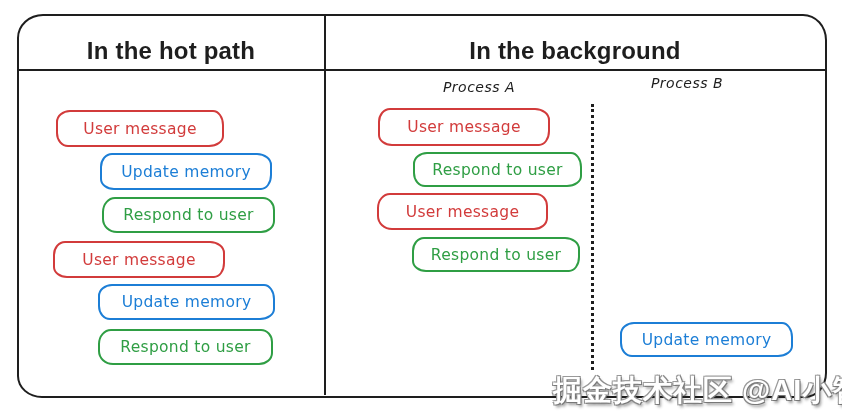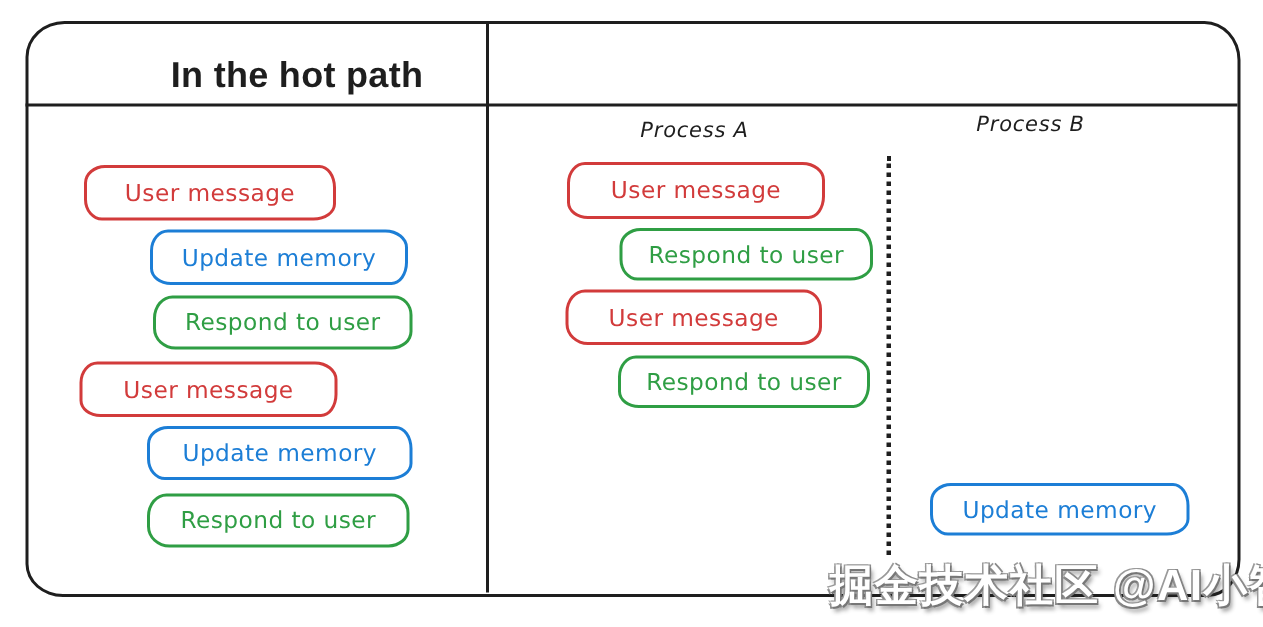--- a/index.html
+++ b/index.html
@@ -33,21 +33,20 @@
     border-left: 2.4px solid #1e1e1e;
   }
   .title {
     position: absolute;
     top: 37px;
     font-size: 24px;
     font-weight: 600;
     letter-spacing: 0.2px;
     text-align: center;
     color: #1e1e1e;
-    padding-left: 27px;
   }
   .title.left  { left: 17px;  width: 308px; }
   .title.right { left: 325px; width: 500px; }
 
   
   .sbox {
     position: absolute;
     display: flex;
     align-items: center;
     justify-content: center;
@@ -68,21 +67,21 @@
     position: absolute;
     font-family: "DejaVu Sans", sans-serif;
     font-style: italic;
     font-size: 14px;
     font-weight: 500;
     color: #1e1e1e;
     text-align: center;
     width: 130px;
     letter-spacing: 0.5px;
   }
-  .process-label.a { left: 398px; top: 79px; font-style: italic; }
+  .process-label.a { left: 414px; top: 79px; font-style: italic; }
   .process-label.b { left: 622px; top: 75px; }
 
   .dotted-line {
     position: absolute;
     left: 591px; top: 104px;
     height: 266px; width: 0;
     border-left: 3px dotted #1e1e1e;
   }
 
   .note-box {
@@ -122,20 +121,21 @@
 </head>
 <body>
 
 <div class="page">
 
   <div class="frame"></div>
   <div class="header-divider"></div>
   <div class="v-divider"></div>
 
   <div class="title left">In the hot path</div>
+  <div class="title right">In the background</div>
 
   <div class="sbox r1" style="left: 56px; top: 110px; width: 168px; height: 37px; border-color: rgb(210, 59, 59); color: rgb(210, 59, 59);">User message</div>
   <div class="sbox r2" style="left: 100px; top: 153px; width: 172px; height: 37px; border-color: rgb(28, 126, 214); color: rgb(28, 126, 214);">Update memory</div>
   <div class="sbox r3" style="left: 102px; top: 197px; width: 173px; height: 36px; border-color: rgb(47, 158, 68); color: rgb(47, 158, 68);">Respond to user</div>
   <div class="sbox r2" style="left: 53px; top: 241px; width: 172px; height: 37px; border-color: rgb(210, 59, 59); color: rgb(210, 59, 59);">User message</div>
   <div class="sbox r1" style="left: 98px; top: 284px; width: 177px; height: 36px; border-color: rgb(28, 126, 214); color: rgb(28, 126, 214);">Update memory</div>
   <div class="sbox r3" style="left: 98px; top: 329px; width: 175px; height: 36px; border-color: rgb(47, 158, 68); color: rgb(47, 158, 68);">Respond to user</div>
 
   <div class="process-label a">Process A</div>
   <div class="process-label b">Process B</div>

